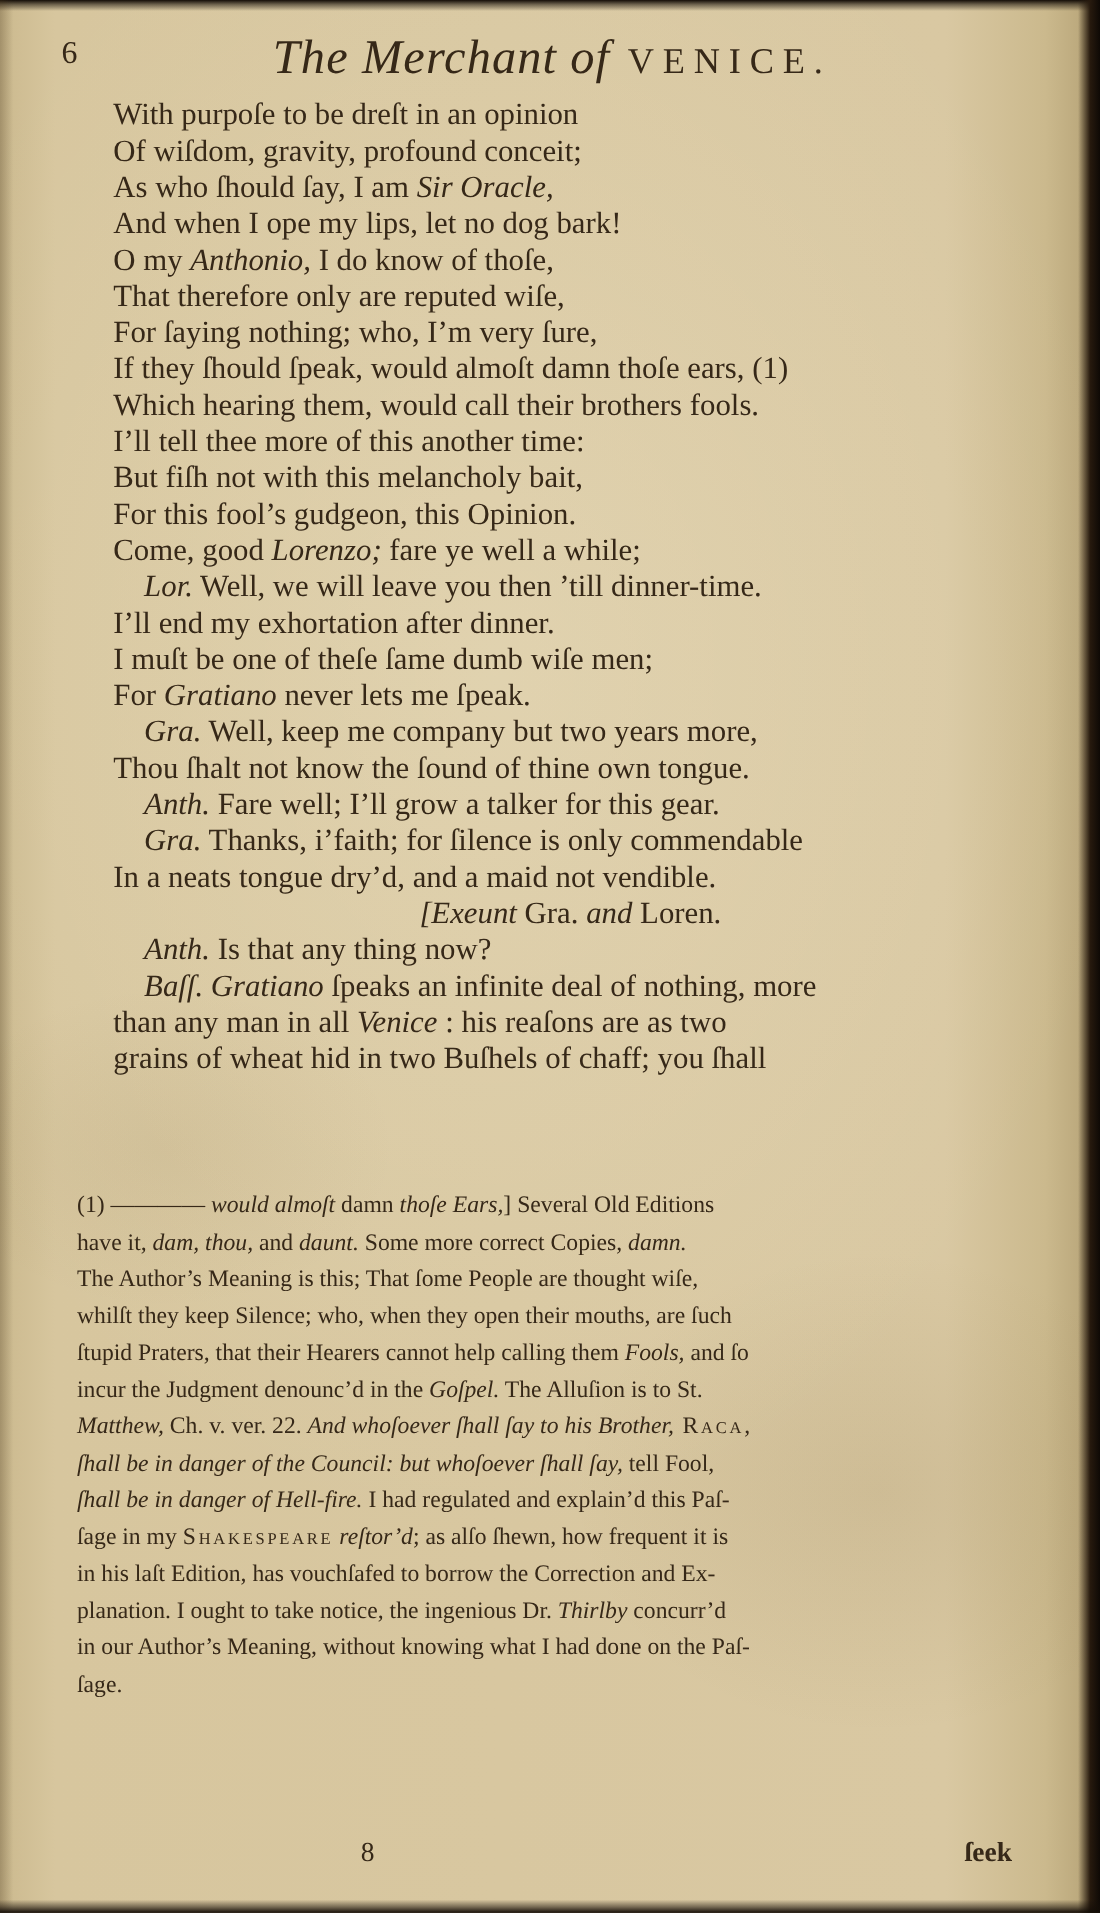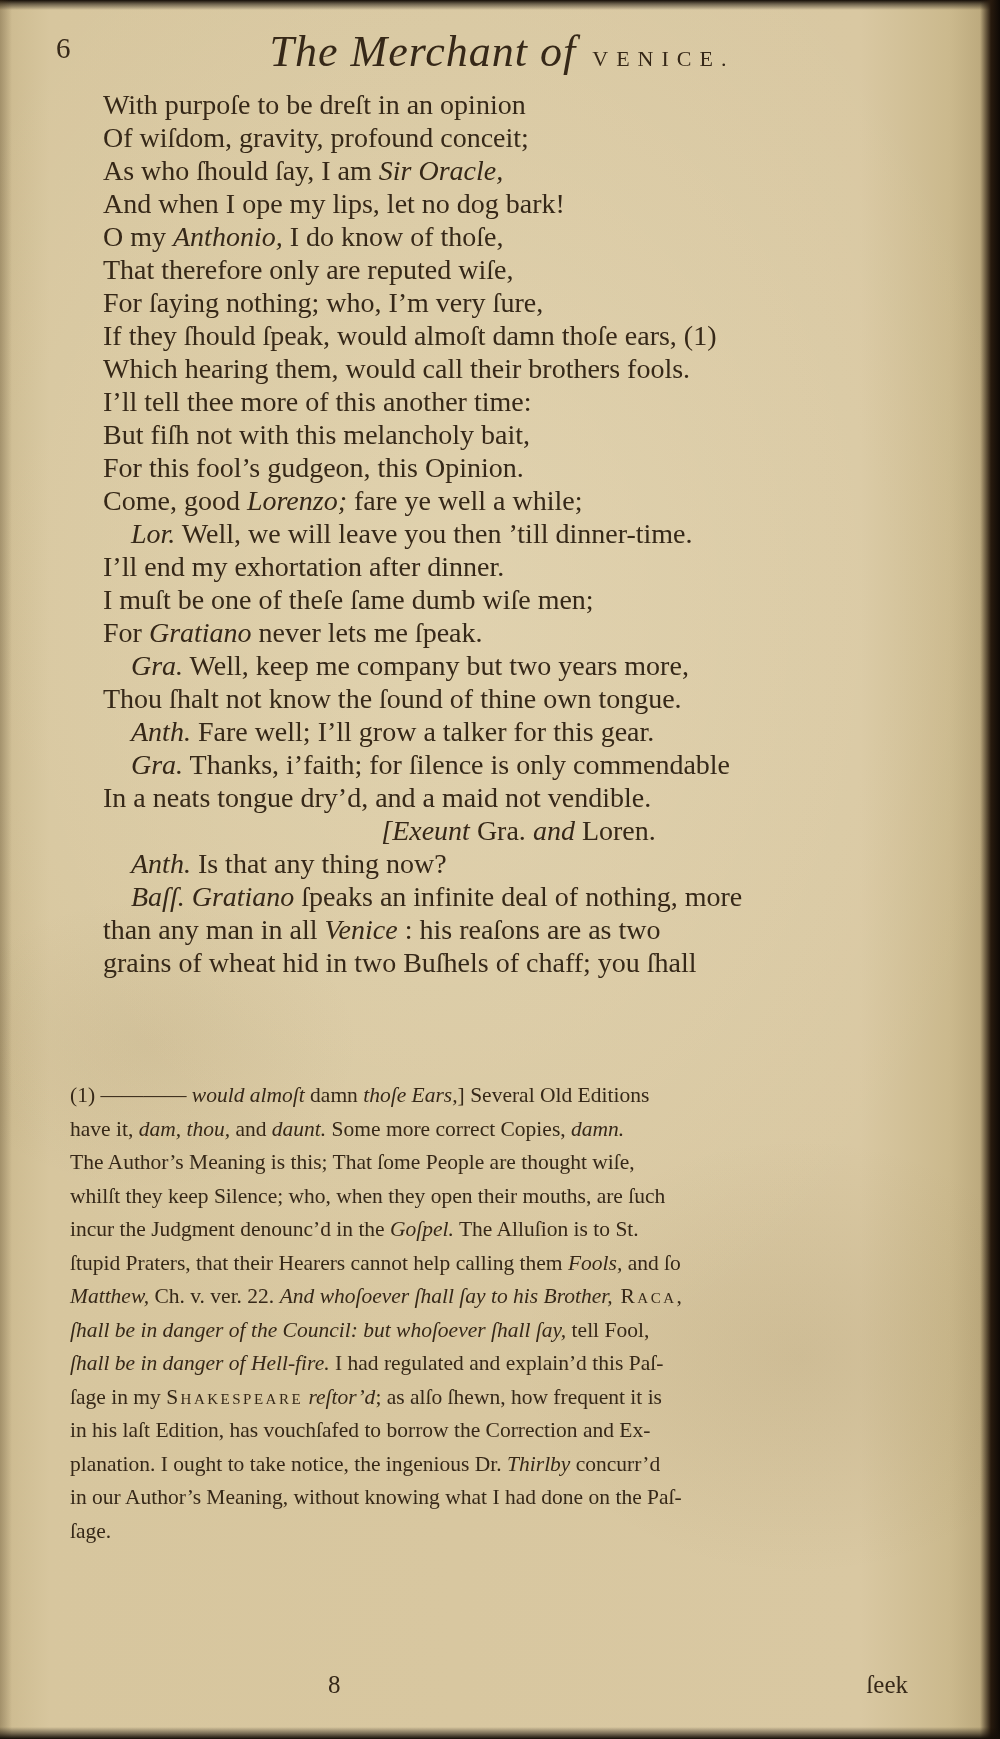--- a/index.html
+++ b/index.html
@@ -24,35 +24,35 @@
   .edge-bottom{position:absolute;bottom:0;left:0;right:0;height:12px;
     background:linear-gradient(0deg,#140d07 0,rgba(20,13,7,0.5) 45%,rgba(20,13,7,0) 100%);}
   .edge-right{position:absolute;top:0;bottom:0;right:0;width:20px;
     background:linear-gradient(270deg,#0e0905 0,#271a0e 45%,rgba(39,26,14,0) 100%);}
   .edge-left{position:absolute;top:0;bottom:0;left:0;width:12px;
     background:linear-gradient(90deg,rgba(70,52,25,0.30) 0,rgba(70,52,25,0) 100%);}
 
   header{position:relative;text-align:center;height:48px;}
   .page-number{position:absolute;left:-14px;top:6px;font-size:29px;}
   .title-prefix{font-style:italic;font-size:44px;letter-spacing:1px;}
-  .title-name{font-size:22px;text-transform:uppercase;letter-spacing:8px;margin-left:12px;}
+  .title-name{font-size:33px;text-transform:uppercase;letter-spacing:8px;margin-left:12px;}
 
   main{margin-top:14px;}
   .line{font-size:28px;line-height:33px;white-space:pre-wrap;margin-left:33px;}
   .indent{text-indent:28px;}
   .align-right{text-align:center;}
   .i{font-style:italic;}
   .sc{font-variant:small-caps;letter-spacing:2.5px;}
 
   section.footnote{margin-top:100px;}
   .fline{font-size:21.5px;line-height:33.5px;white-space:pre-wrap;}
 
   footer{position:absolute;left:70px;right:70px;bottom:34px;height:34px;font-size:25px;}
   .signature{position:absolute;left:30%;}
-  .catchword{position:absolute;right:22px;}
+  .catchword{position:absolute;right:10px;font-weight:bold;}
 </style>
 </head>
 <body>
 
 <div class="page">
   <div class="edge-top"></div>
   <div class="edge-left"></div>
   <div class="edge-right"></div>
   <div class="edge-bottom"></div>
 
@@ -92,22 +92,22 @@
       <div class="line indent"><span class="i">Baſſ. Gratiano</span><span> ſpeaks an infinite deal of nothing, more</span></div>
       <div class="line"><span>than any man in all </span><span class="i">Venice</span><span> : his reaſons are as two</span></div>
       <div class="line"><span>grains of wheat hid in two Buſhels of chaff; you ſhall</span></div>
     </main>
 
   <section class="footnote" id="footnote-text">
       <div class="fline"><span>(1) ———— </span><span class="i">would almoſt</span><span> damn </span><span class="i">thoſe Ears,</span><span>] Several Old Editions</span></div>
       <div class="fline"><span>have it, </span><span class="i">dam, thou,</span><span> and </span><span class="i">daunt.</span><span> Some more correct Copies, </span><span class="i">damn.</span></div>
       <div class="fline"><span>The Author’s Meaning is this; That ſome People are thought wiſe,</span></div>
       <div class="fline"><span>whilſt they keep Silence; who, when they open their mouths, are ſuch</span></div>
+      <div class="fline"><span>ſtupid Praters, that their Hearers cannot help calling them </span><span class="i">Fools,</span><span> and ſo</span></div>
       <div class="fline"><span>incur the Judgment denounc’d in the </span><span class="i">Goſpel.</span><span> The Alluſion is to St.</span></div>
-      <div class="fline"><span>ſtupid Praters, that their Hearers cannot help calling them </span><span class="i">Fools,</span><span> and ſo</span></div>
       <div class="fline"><span class="i">Matthew,</span><span> Ch. v. ver. 22. </span><span class="i">And whoſoever ſhall ſay to his Brother,</span><span class="sc"> Raca,</span></div>
       <div class="fline"><span class="i">ſhall be in danger of the Council: but whoſoever ſhall ſay,</span><span> tell Fool,</span></div>
       <div class="fline"><span class="i">ſhall be in danger of Hell-fire.</span><span> I had regulated and explain’d this Paſ-</span></div>
       <div class="fline"><span>ſage in my </span><span class="sc">Shakespeare</span><span> </span><span class="i">reſtor’d</span><span>; as alſo ſhewn, how frequent it is</span></div>
       <div class="fline"><span>in his laſt Edition, has vouchſafed to borrow the Correction and Ex-</span></div>
       <div class="fline"><span>planation. I ought to take notice, the ingenious Dr. </span><span class="i">Thirlby</span><span> concurr’d</span></div>
       <div class="fline"><span>in our Author’s Meaning, without knowing what I had done on the Paſ-</span></div>
       <div class="fline"><span>ſage.</span></div>
     </section>
 

